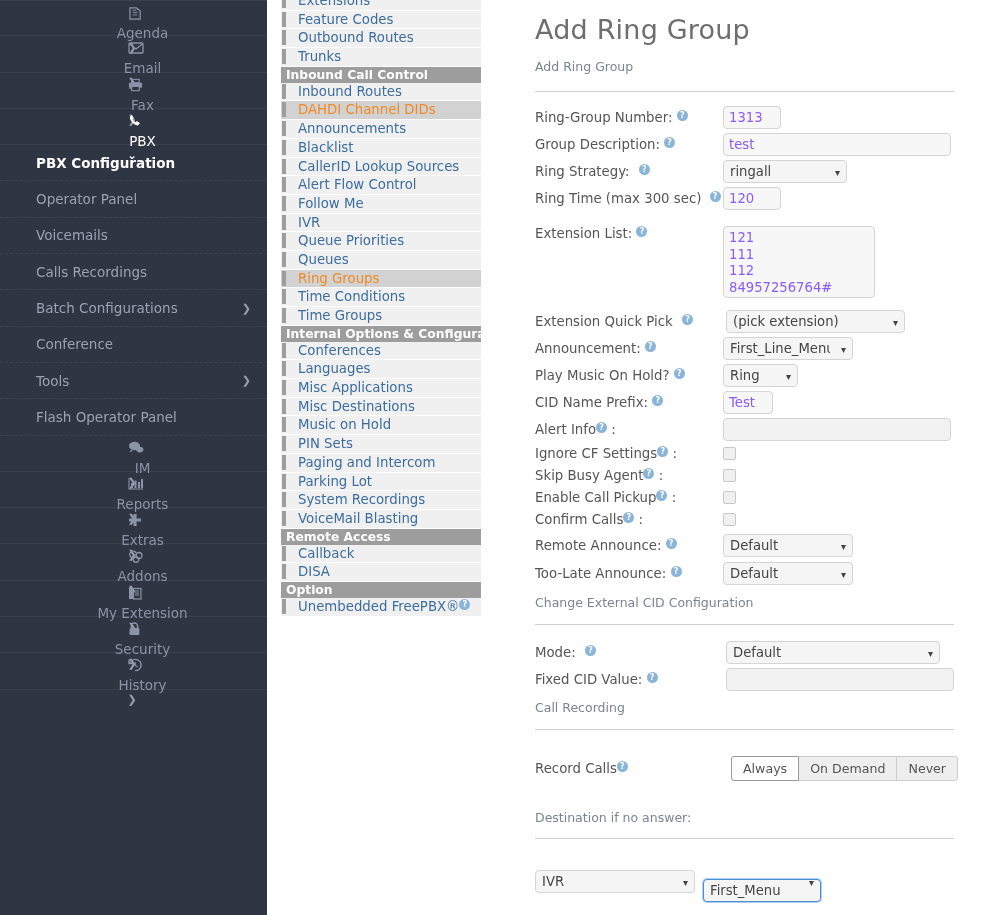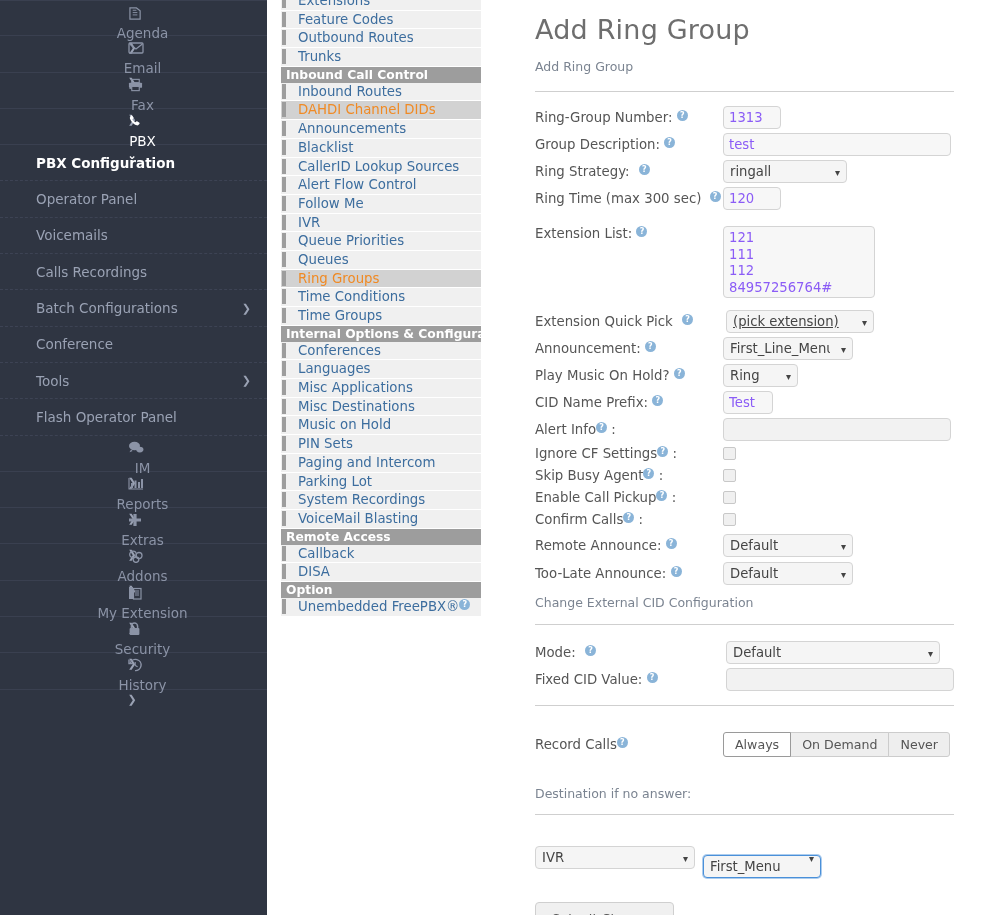--- a/index.html
+++ b/index.html
@@ -186,21 +186,21 @@
   .selwrap::after {
     content: "\25BE";
     position: absolute;
     right: 7px; top: 50%;
     transform: translateY(-50%);
     font-size: 10px;
     color: #444;
     pointer-events: none;
   }
   select.w150 { width: 124px; }
-  select.w182 { width: 148px; text-decoration: underline; }
+  select.w182 { width: 179px; }
   select.w130 { width: 130px; }
   select.w75  { width: 75px; }
   select.w214 { width: 214px; }
   select.w160 { width: 160px; }
   select.w118 { width: 118px; margin-top: 18px; }
   .focusring {
     border: 1px solid #4a90d9 !important;
     box-shadow: 0 0 0 1px rgba(74,144,217,0.45);
   }
   input.cb {
@@ -221,21 +221,21 @@
   .btngroup .gbtn {
     font-family: "DejaVu Sans", sans-serif;
     font-size: 12.6px;
     color: #555;
     background: #eeeeee;
     border: 1px solid #cccccc;
     padding: 4px 11px;
     cursor: pointer;
     margin-left: -1px;
   }
-  .btngroup .gbtn:first-child { margin-left: 0; border-radius: 3px 0 0 3px; }
+  .btngroup .gbtn:first-child { margin-left: 8px; border-radius: 3px 0 0 3px; }
   .btngroup .gbtn:last-child { border-radius: 0 3px 3px 0; }
   .btngroup .gbtn.on {
     background: #ffffff;
     border-color: #9a9a9a;
     position: relative;
     z-index: 2;
   }
   .submitbtn {
     font-family: "DejaVu Sans", sans-serif;
     font-size: 12.8px;
@@ -659,20 +659,21 @@
     <div class="frow">
       <div class="flabel">
         <span>Fixed CID Value:</span>
         <span class="helpico sup">?</span>
       </div>
       <div class="fctl" style="margin-left:3px">
         <input class="txt blank" style="width: 228px;" value="">
       </div>
     </div>
 
+    <div class="linktext" style="margin-top:9px">Call Recording</div>
 
     <div class="hr" style="margin-top:14px"></div>
 
     <div style="height:22px"></div>
 
     <div class="frow">
       <div class="flabel">
         <span>Record Calls</span><span class="helpico sup">?</span>
       </div>
       <div class="fctl" id="record-calls-group"><span class="btngroup">

